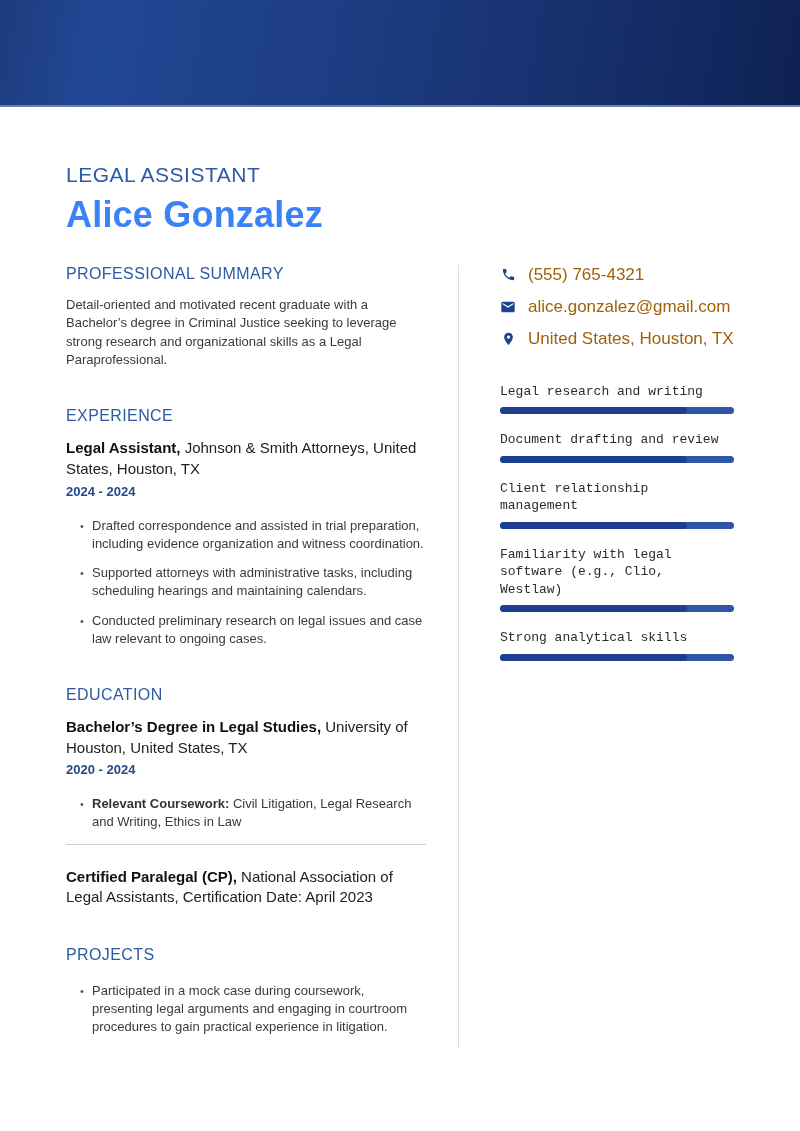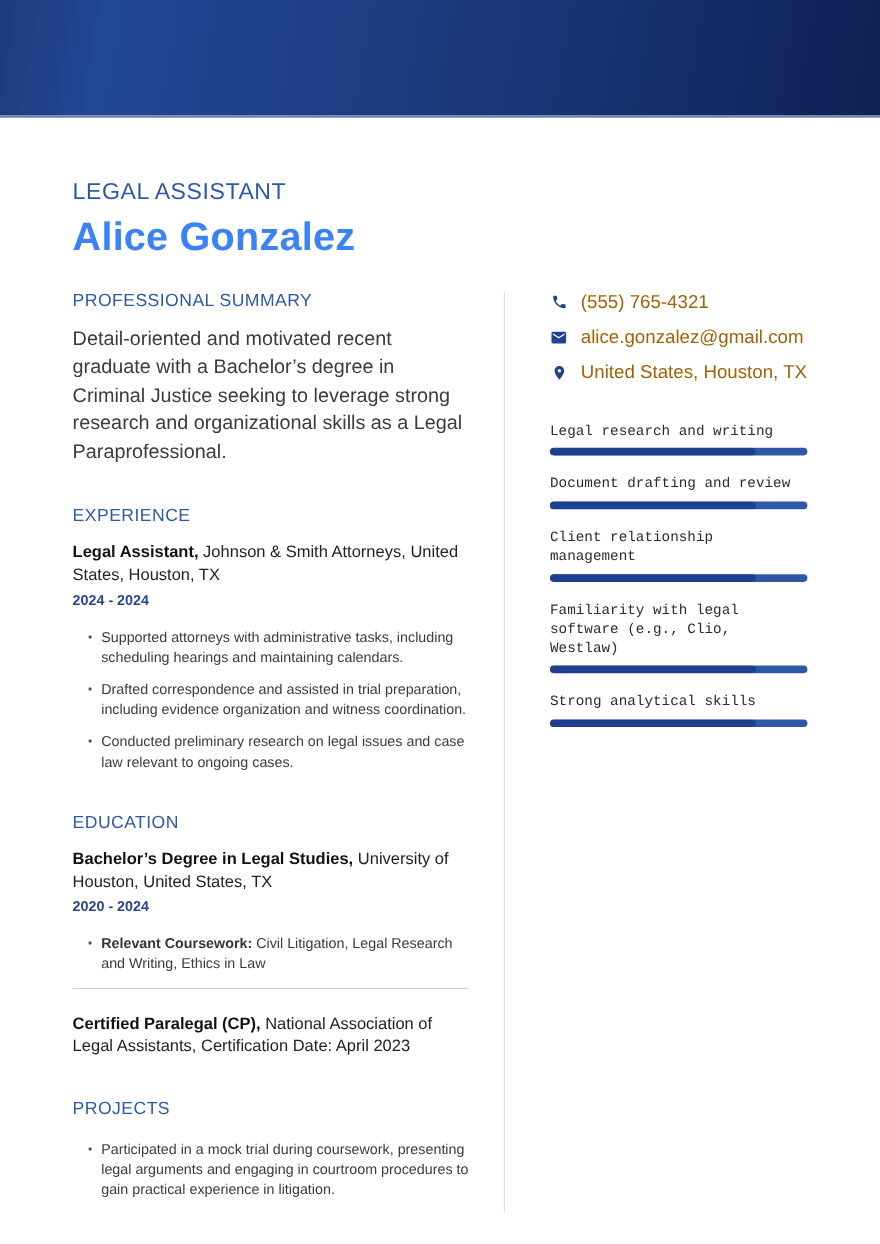--- a/index.html
+++ b/index.html
@@ -26,21 +26,21 @@
     margin:0 0 0 0;line-height:1.1;
   }
   .columns{display:flex;margin-top:30px;align-items:stretch;}
   .col-left{flex:0 0 360px;margin-right:32px;}
   .v-divider{flex:0 0 1px;background:#dcdcdc;}
   .col-right{flex:0 0 234px;margin-left:41px;}
   .section-heading{
     color:#2d5aa4;font-size:16px;font-weight:400;letter-spacing:.4px;
     margin:0 0 13px 0;
   }
-  .body-text{font-size:18px;line-height:1.42;color:#3b3b3b;margin:0;}
+  .body-text{font-size:13px;line-height:1.42;color:#3b3b3b;margin:0;}
   .section{margin-bottom:0;}
   .mt-sec{margin-top:38px;}
   .entry-title{
     font-size:15px;line-height:1.38;color:#222;margin:2px 0 4px 0;font-weight:400;
   }
   .entry-title b{color:#111;font-weight:700;}
   .entry-dates{
     color:#27468c;font-size:13px;font-weight:600;margin:0 0 2px 0;
   }
   .bullets{margin-top:18px;}
@@ -82,24 +82,24 @@
         <div class="section-heading">PROFESSIONAL SUMMARY</div>
         <p class="body-text">Detail-oriented and motivated recent graduate with a Bachelor’s degree in Criminal Justice seeking to leverage strong research and organizational skills as a Legal Paraprofessional.</p>
       </div>
 
       <div class="section mt-sec">
         <div class="section-heading">EXPERIENCE</div>
         <p class="entry-title"><b>Legal Assistant,</b><span> Johnson &amp; Smith Attorneys, United States, Houston, TX</span></p>
         <div class="entry-dates">2024 - 2024</div>
         <div class="bullets">
           <div class="bullet">
+              <span>Drafted correspondence and assisted in trial preparation, including evidence organization and witness coordination.</span>
+            </div>
+          <div class="bullet">
               <span>Supported attorneys with administrative tasks, including scheduling hearings and maintaining calendars.</span>
-            </div>
-          <div class="bullet">
-              <span>Drafted correspondence and assisted in trial preparation, including evidence organization and witness coordination.</span>
             </div>
           <div class="bullet">
               <span>Conducted preliminary research on legal issues and case law relevant to ongoing cases.</span>
             </div>
         </div>
       </div>
 
       <div class="section mt-sec">
         <div class="section-heading">EDUCATION</div>
         <p class="entry-title"><b>Bachelor’s Degree in Legal Studies,</b><span> University of Houston, United States, TX</span></p>
@@ -110,21 +110,21 @@
             </div>
         </div>
         <hr class="edu-hr">
         <p class="cert-line"><b>Certified Paralegal (CP),</b><span> National Association of Legal Assistants, Certification Date: April 2023</span></p>
       </div>
 
       <div class="section mt-sec">
         <div class="section-heading">PROJECTS</div>
         <div class="bullets">
           <div class="bullet">
-              <span>Participated in a mock trial during coursework, presenting legal arguments and engaging in courtroom procedures to gain practical experience in litigation.</span>
+              <span>Participated in a mock case during coursework, presenting legal arguments and engaging in courtroom procedures to gain practical experience in litigation.</span>
             </div>
         </div>
       </div>
 
     </div>
 
     <div class="v-divider"></div>
 
     <div class="col-right">
 

